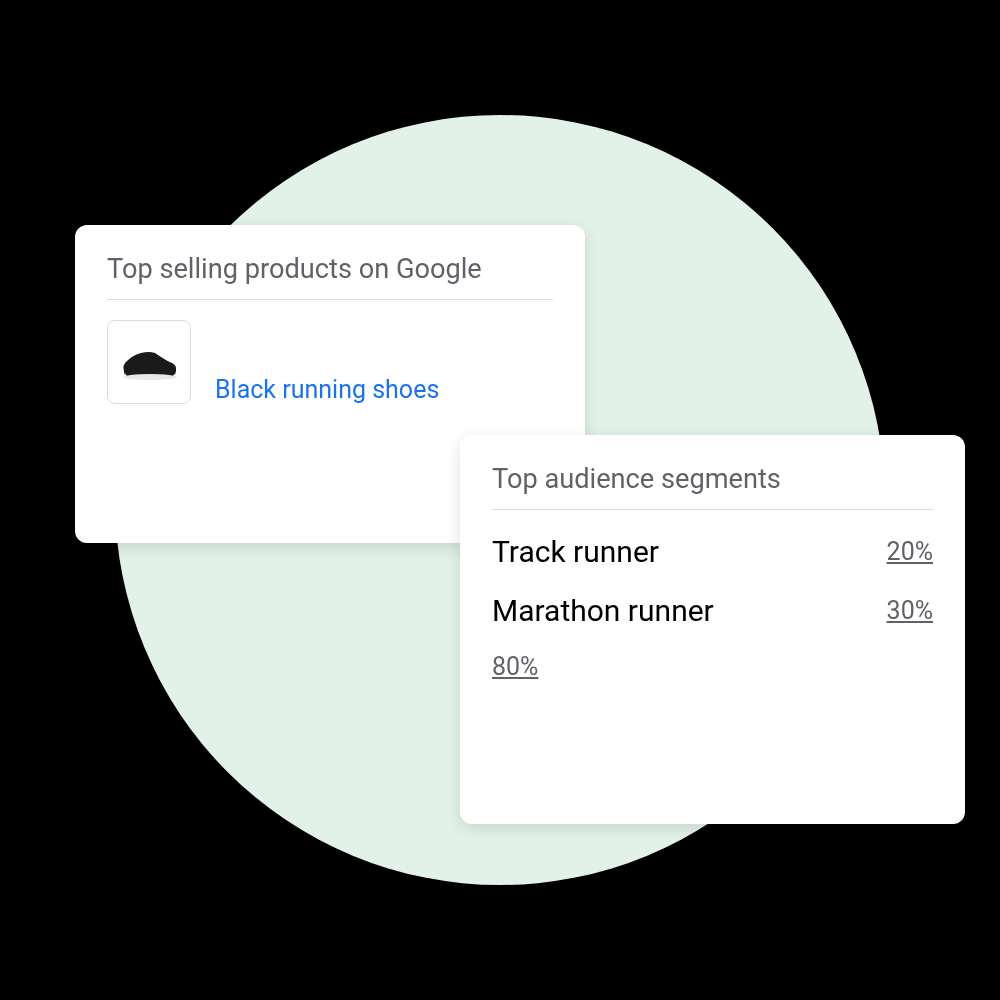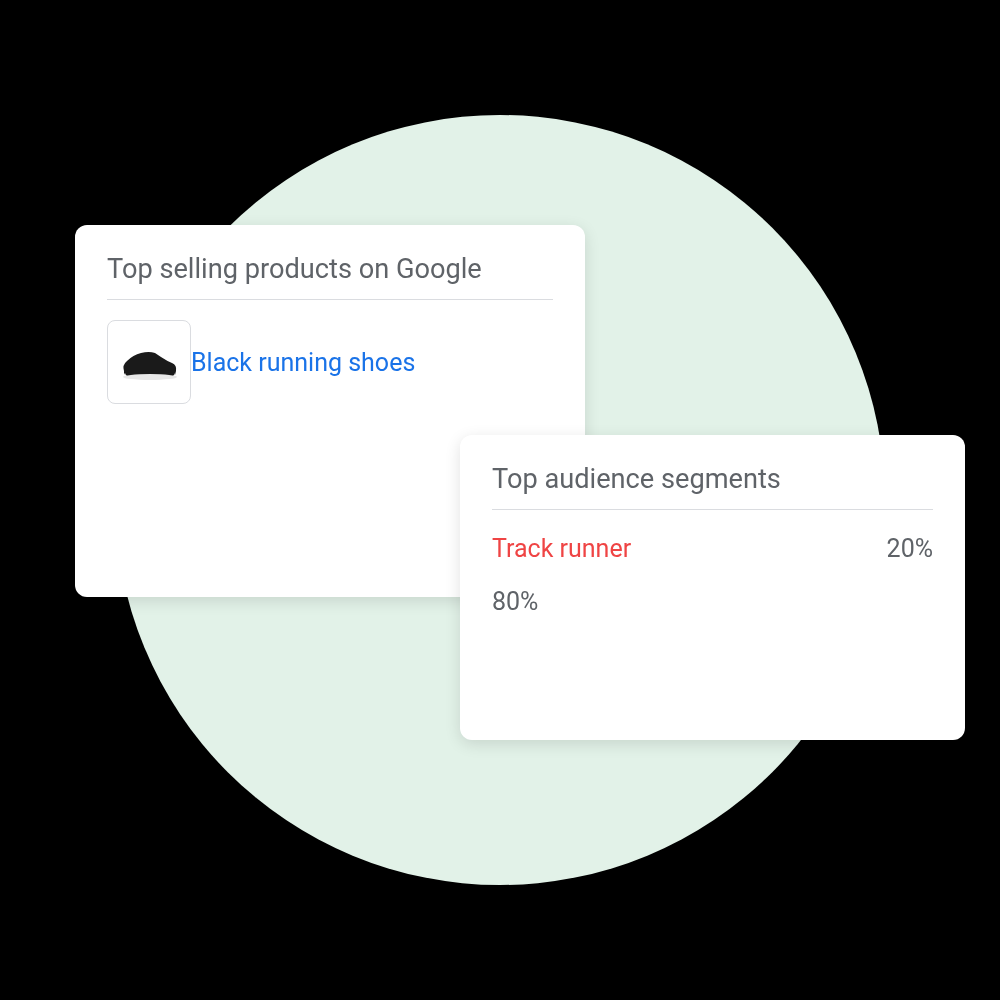--- a/index.html
+++ b/index.html
@@ -32,42 +32,43 @@
       background: #ffffff;
       border-radius: 12px;
       box-shadow: 0 4px 16px rgba(0, 0, 0, 0.12);
       padding: 28px 32px;
     }
     
     .card-products {
       top: 225px;
       left: 75px;
       width: 510px;
-      height: 372px;
+      height: 318px;
     }
     
     .card-audience {
       top: 435px;
       left: 460px;
       width: 505px;
-      height: 305px;
+      height: 389px;
     }
     
     .card-title {
       font-size: 27.2px;
       font-weight: 400;
       color: #5f6368;
       padding-bottom: 14px;
       border-bottom: 1px solid #dadce0;
       margin-bottom: 20px;
     }
     
     .product-row {
       display: flex;
-      align-items: center;
+      align-items: flex-end;
+      gap: 24px;
       margin-bottom: 16px;
     }
     
     .product-thumb {
       width: 84px;
       height: 84px;
       border: 1px solid #dadce0;
       border-radius: 8px;
       display: flex;
       align-items: center;
@@ -84,29 +85,30 @@
     
     .audience-row {
       display: flex;
       justify-content: space-between;
       align-items: center;
       margin-bottom: 16px;
       padding: 4px 0;
     }
     
     .audience-label {
-      font-size: 25px;
-      color: #ef4444;
+      font-size: 30px;
+      color: #000000;
       font-weight: 400;
     }
     
     .audience-value {
       font-size: 25px;
       color: #5f6368;
       font-weight: 400;
+      text-decoration: underline;
     }
     
     .shoe-black {
       width: 60px;
       height: 38px;
     }
     
     .shoe-grey {
       width: 62px;
       height: 34px;
@@ -134,17 +136,21 @@
 </div>
 
 <div class="card card-audience">
   <div class="card-title">Top audience segments</div>
 
   <div class="audience-row">
     <span class="audience-label">Track runner</span>
     <span class="audience-value">20%</span>
   </div>
 
+  <div class="audience-row">
+    <span class="audience-label">Marathon runner</span>
+    <span class="audience-value">30%</span>
+  </div>
 
   <div class="audience-row">
     <span class="audience-value">80%</span>
   </div>
 </div>
 
 </body></html>

